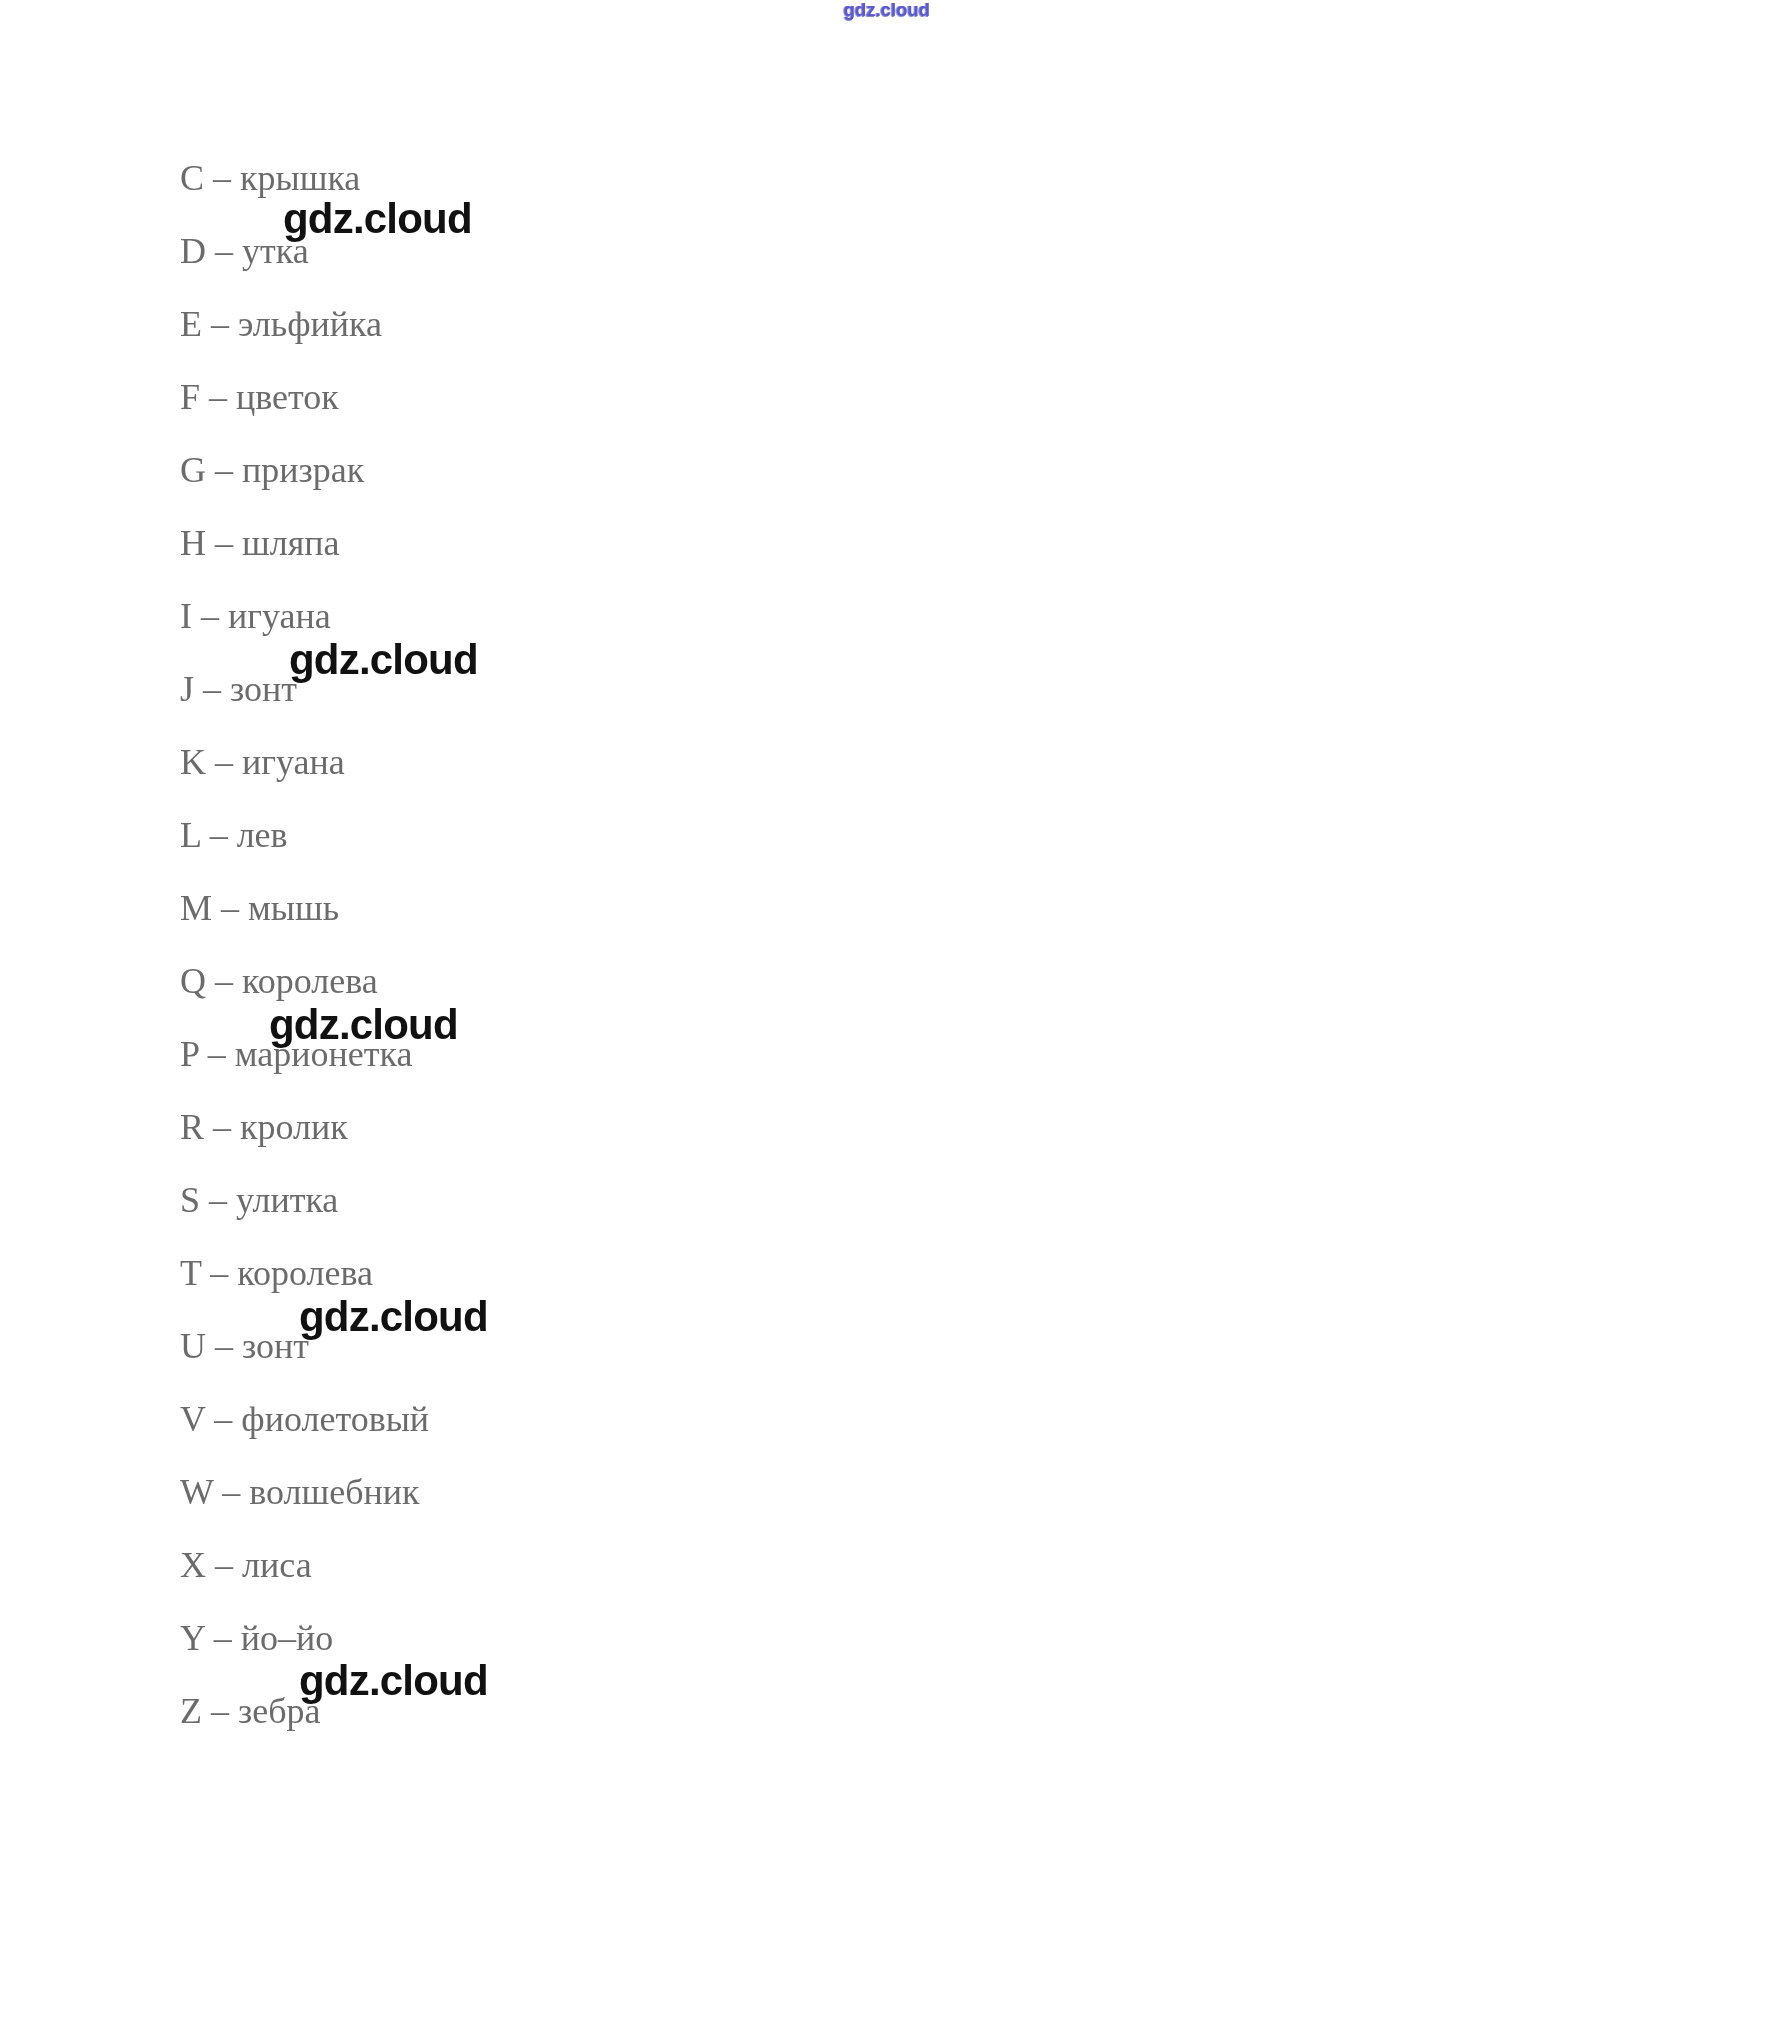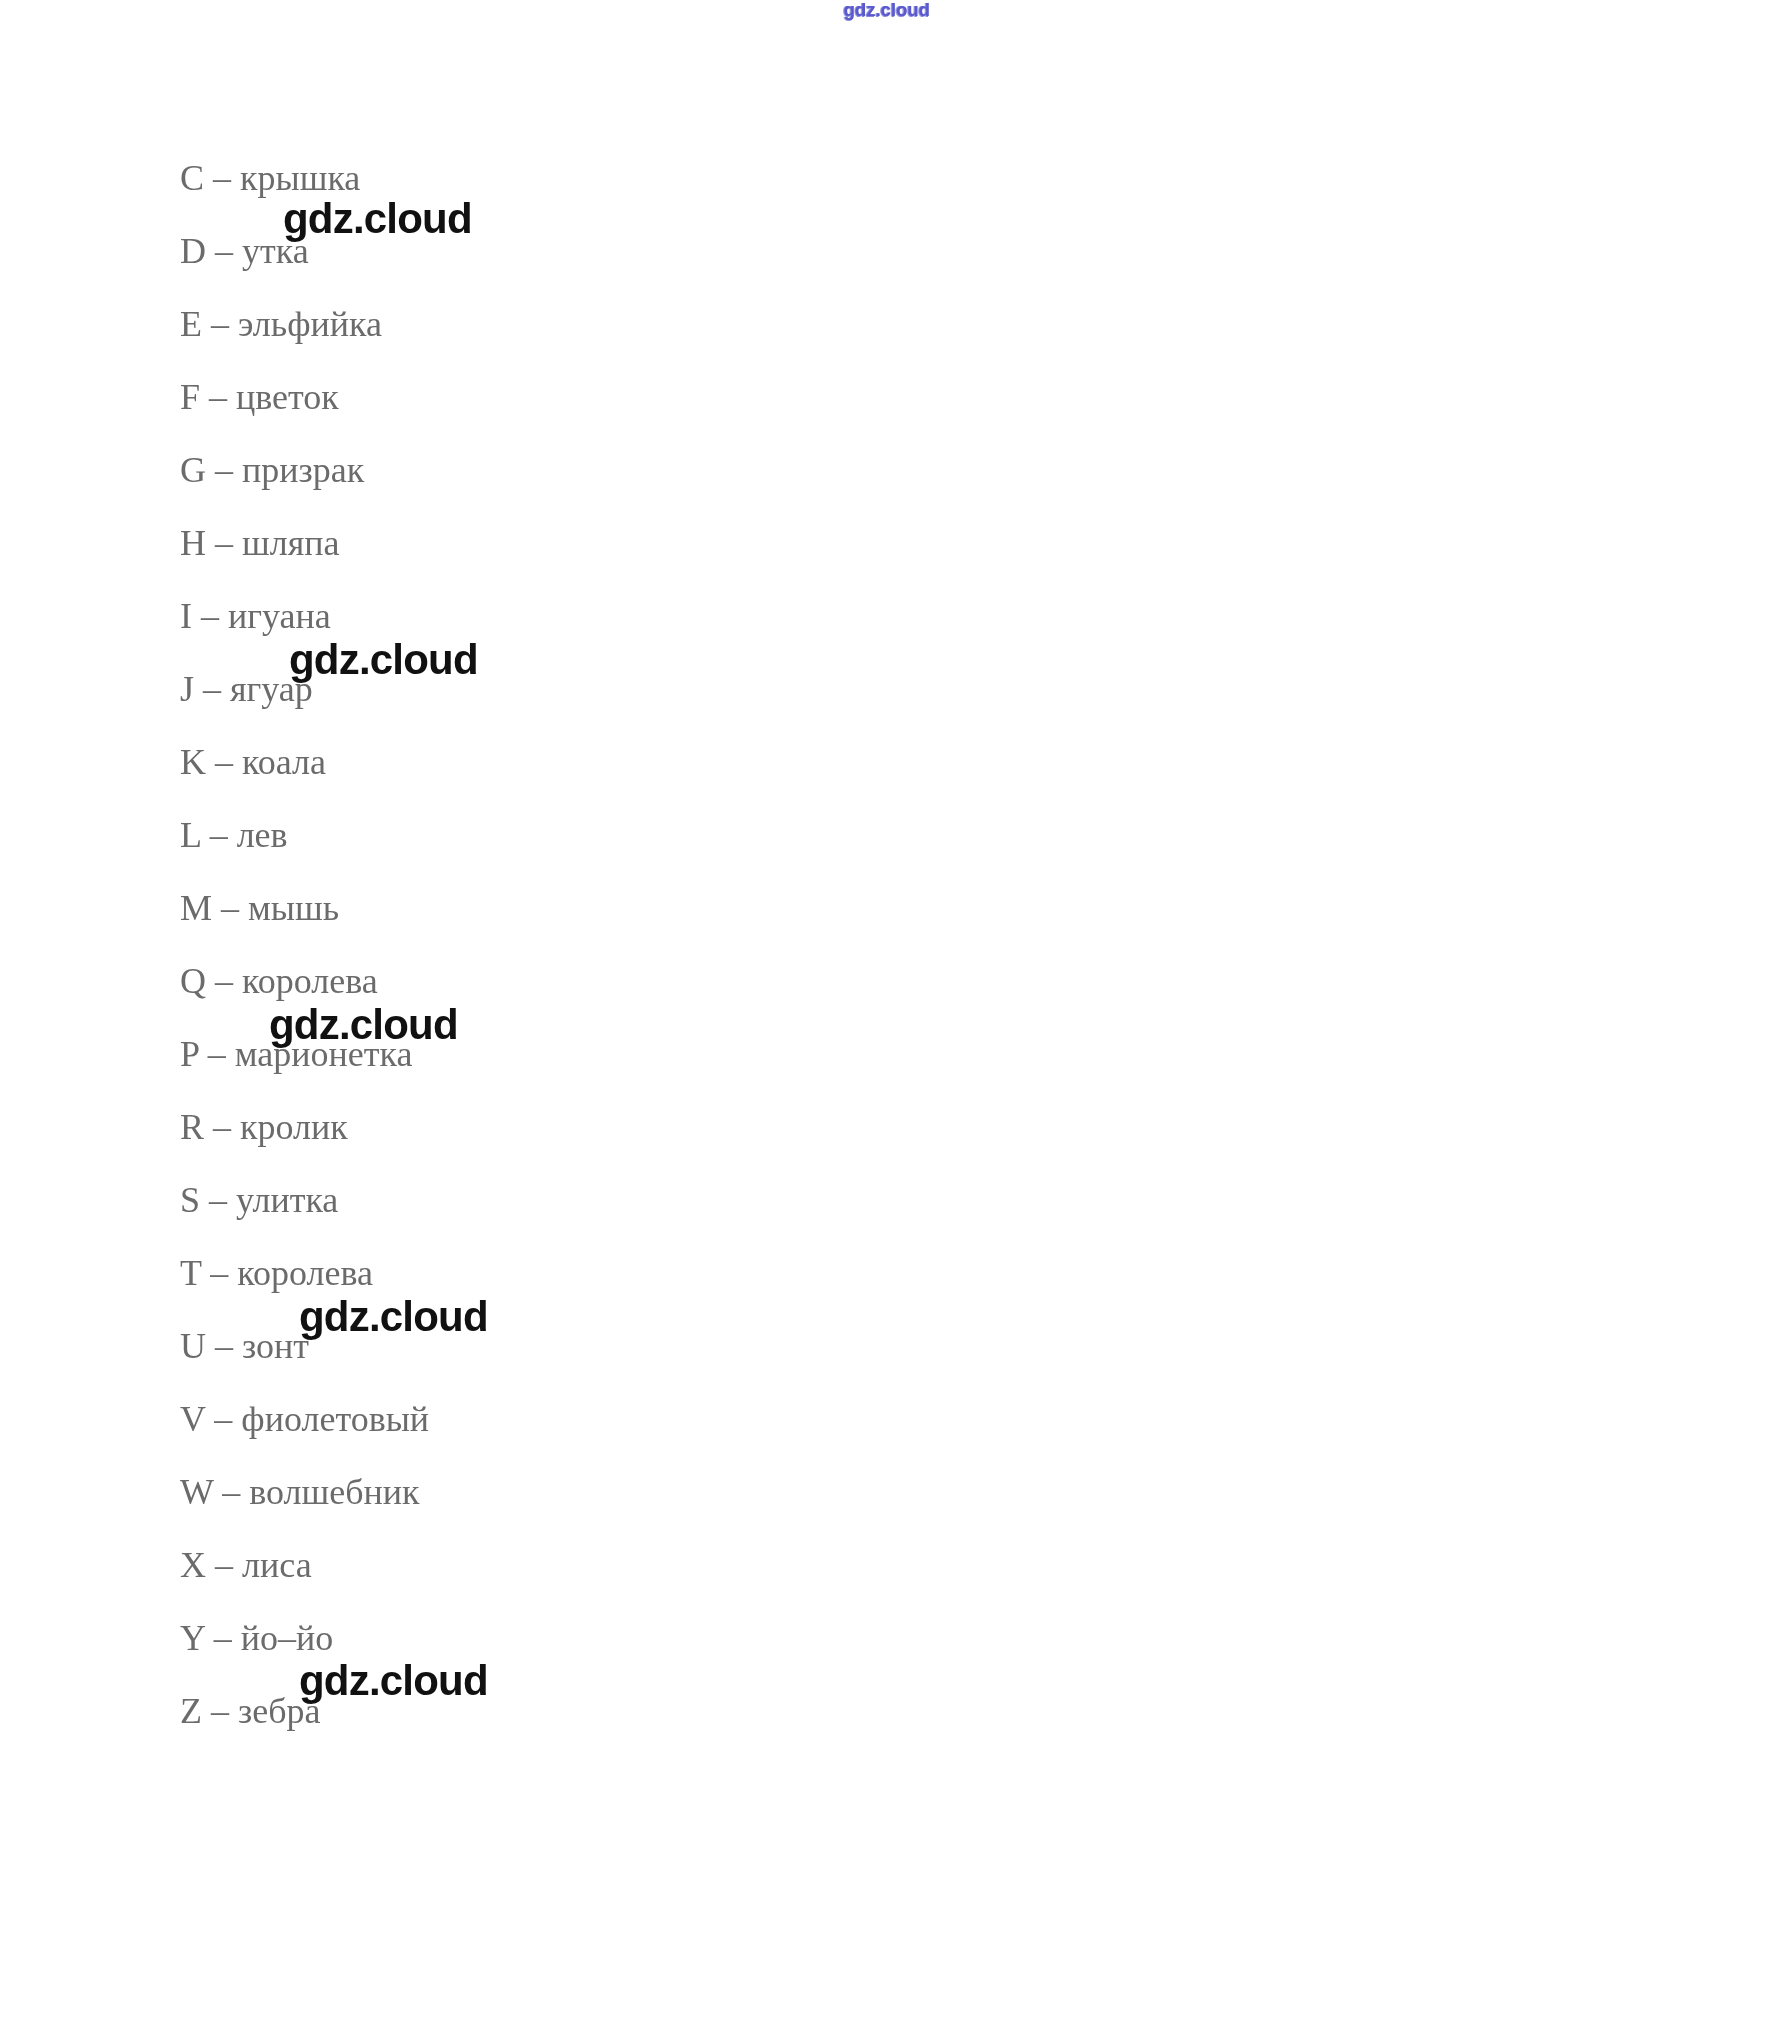--- a/index.html
+++ b/index.html
@@ -66,22 +66,22 @@
   <div class="wm-top">gdz.cloud</div>
 
   <div class="alphabet-list">
     <div class="row">C – крышка</div>
     <div class="row">D – утка</div>
     <div class="row">E – эльфийка</div>
     <div class="row">F – цветок</div>
     <div class="row">G – призрак</div>
     <div class="row">H – шляпа</div>
     <div class="row">I – игуана</div>
-    <div class="row">J – ягуар</div>
-    <div class="row">K – коала</div>
+    <div class="row">J – зонт</div>
+    <div class="row">K – игуана</div>
     <div class="row">L – лев</div>
     <div class="row">M – мышь</div>
     <div class="row">Q – королева</div>
     <div class="row">P – марионетка</div>
     <div class="row">R – кролик</div>
     <div class="row">S – улитка</div>
     <div class="row">T – королева</div>
     <div class="row">U – зонт</div>
     <div class="row">V – фиолетовый</div>
     <div class="row">W – волшебник</div>

